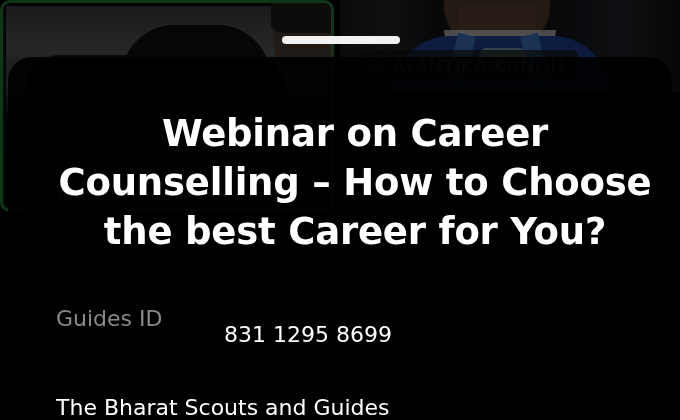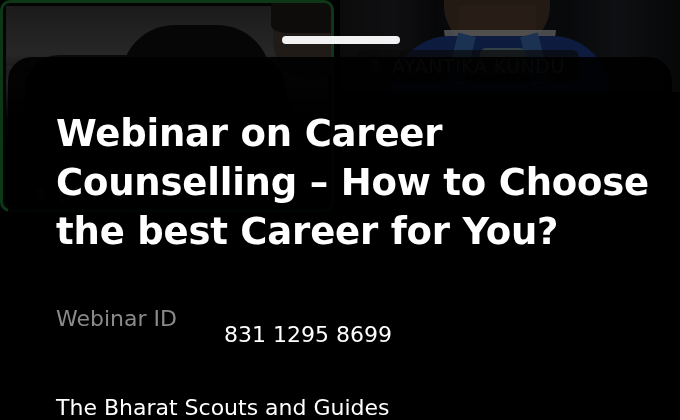--- a/index.html
+++ b/index.html
@@ -258,20 +258,21 @@
     position: absolute;
     left: 48px;
     right: 18px;
     top: 52px;
     color: #ffffff;
     font-family: "DejaVu Sans", sans-serif;
     font-size: 37px;
     line-height: 49px;
     font-weight: 700;
     letter-spacing: -0.2px;
+    text-align: center;
   }
 
   .detail-rows {
     position: absolute;
     left: 48px;
     right: 14px;
     top: 248px;
   }
   .detail-row {
     display: flex;
@@ -346,21 +347,21 @@
     <span>DR. ...</span>
   </div>
 
   <div class="info-sheet">
 
     <div class="webinar-title">Webinar on Career Counselling – How to Choose the best Career for You?</div>
 
     <div class="detail-rows">
 
       <div class="detail-row">
-        <div class="detail-label">Webinar ID</div>
+        <div class="detail-label">Guides ID</div>
         <div class="detail-value">831 1295 8699</div>
       </div>
 
       <div class="detail-row">
         <div class="detail-value">The Bharat Scouts and Guides
 National Headquarters</div>
       </div>
 
     </div>
   </div>

